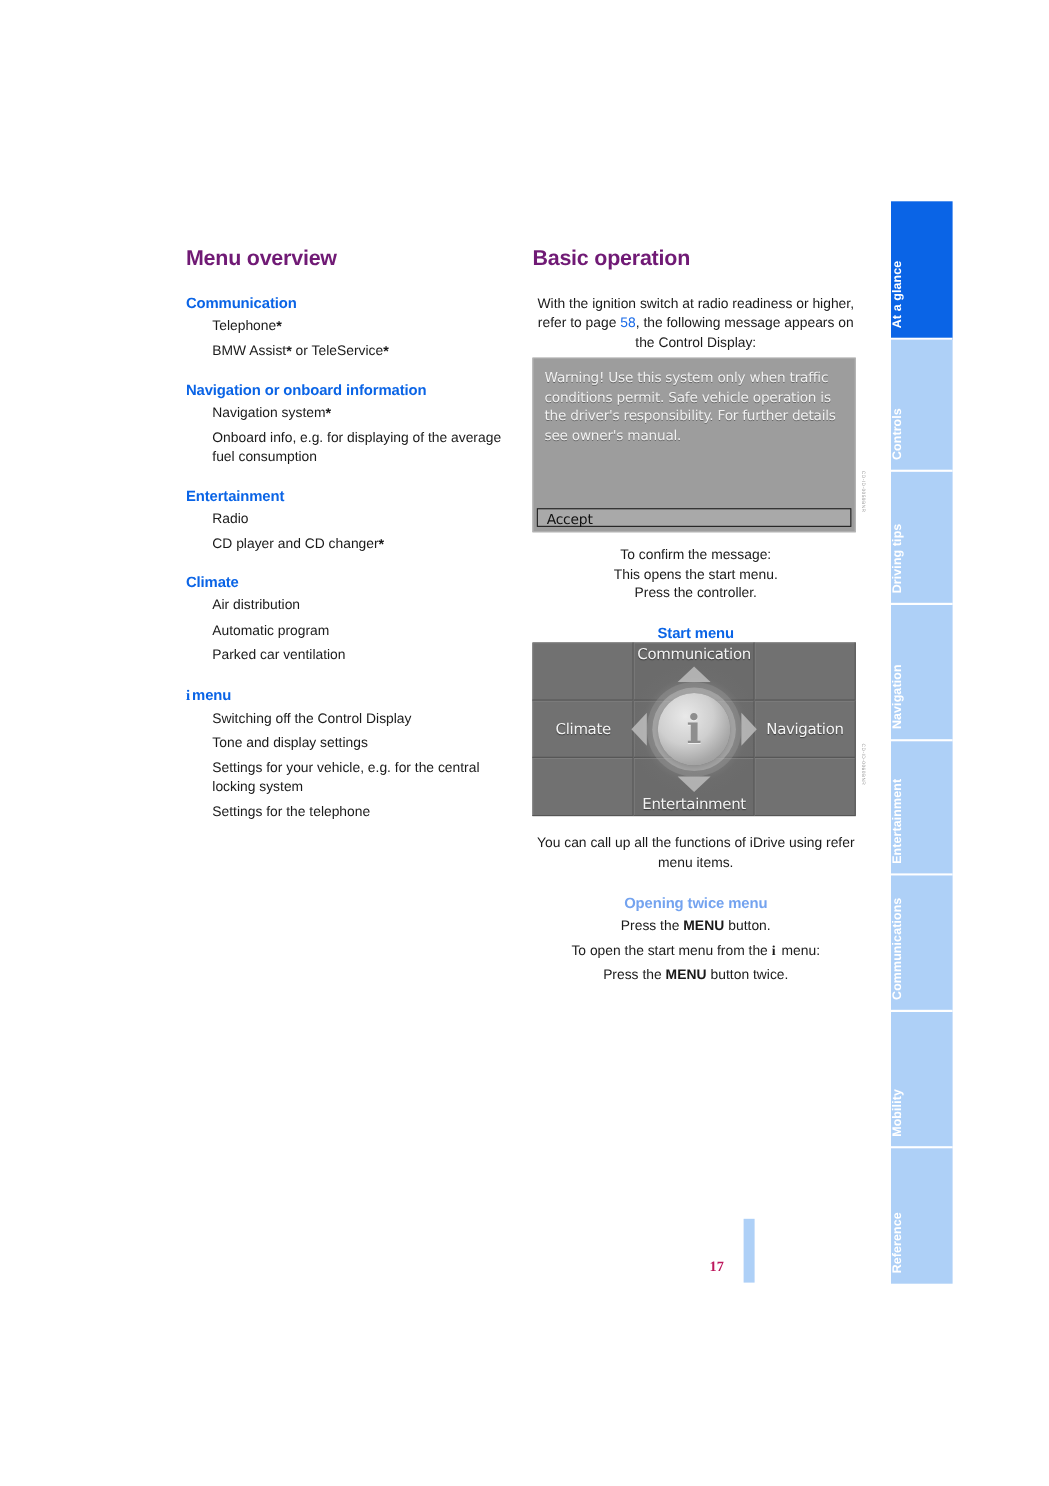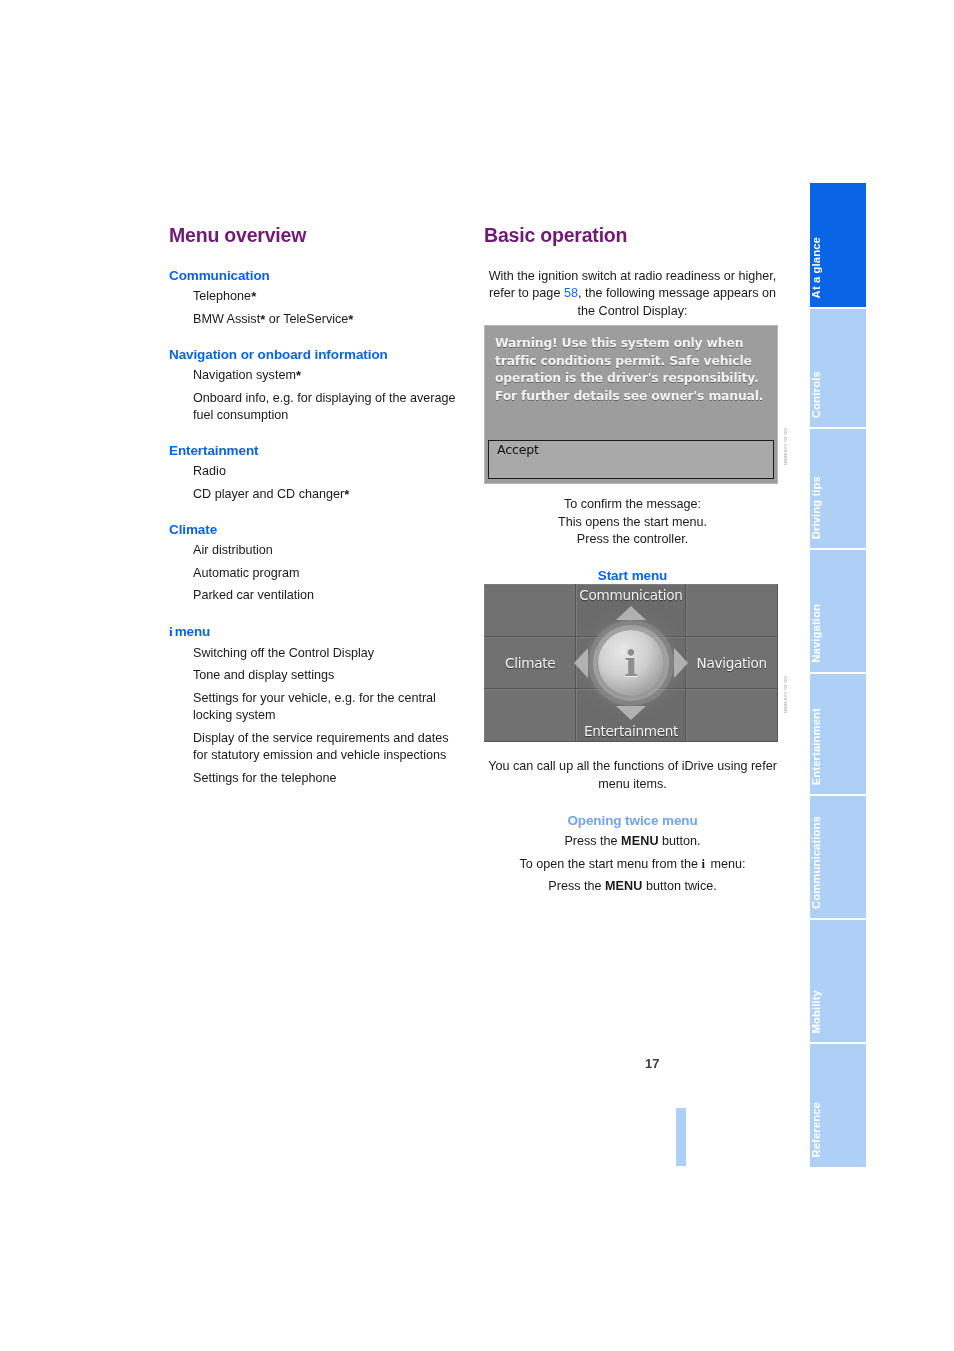--- a/index.html
+++ b/index.html
@@ -154,28 +154,27 @@
     position: absolute;
     top: 9px;
     left: 11px;
     right: 8px;
     color: #f2f2f2;
     font-size: 12.4px;
     line-height: 17.6px;
     text-shadow: 0 1px 0 rgba(0,0,0,0.35);
     font-family: "DejaVu Sans", sans-serif;
     letter-spacing: -0.2px;
-    font-weight: bold;
   }
   #warning-shot .accept-bar {
     position: absolute;
     left: 4px;
     right: 4px;
     bottom: 5px;
-    height: 39px;
+    height: 17px;
     background: #a9a9a9;
     border: 1.5px solid #1a1a1a;
     box-sizing: border-box;
   }
   #warning-shot .accept-bar span {
     position: absolute;
     left: 8px;
     top: 1px;
     color: #111111;
     font-size: 12.6px;
@@ -319,24 +318,25 @@
     letter-spacing: 0.1px;
     text-align: left;
     height: auto;
   }
   .tab.active .tab-label { color: #ffffff; }
 
   
   .folio {
     position: absolute;
     left: 645px;
-    top: 1056px;
+    top: 1143px;
     font-size: 13px;
     font-weight: bold;
-    color: #404040;
+    color: #be185d;
+    font-family: Liberation Serif, serif;
   }
   .folio-bar {
     position: absolute;
     left: 676px;
     top: 1108px;
     width: 10px;
     height: 58px;
     background: #aed0f7;
   }
 </style>
@@ -371,21 +371,20 @@
       <li><span class="tri"></span><span>Air distribution</span></li>
       <li><span class="tri"></span><span>Automatic program</span></li>
       <li><span class="tri"></span><span>Parked car ventilation</span></li>
     </ul>
 
     <h2 class="sub-title spaced"><span class="i-glyph">i</span><span>menu</span></h2>
     <ul class="bullets">
       <li><span class="tri"></span><span>Switching off the Control Display</span></li>
       <li><span class="tri"></span><span>Tone and display settings</span></li>
       <li><span class="tri"></span><span>Settings for your vehicle, e.g. for the central locking system</span></li>
-      <li><span class="tri"></span><span>Display of the service requirements and dates for statutory emission and vehicle inspections</span></li>
       <li><span class="tri"></span><span>Settings for the telephone</span></li>
     </ul>
   </div>
 
   <div class="col col-right">
     <h1 class="section-title">Basic operation</h1>
 
     <p class="body"><span>With the ignition switch at radio readiness or higher, refer to page </span><span class="page-ref">58</span><span>, the following message appears on the Control Display:</span></p>
 
     <div style="height:176px"></div>

